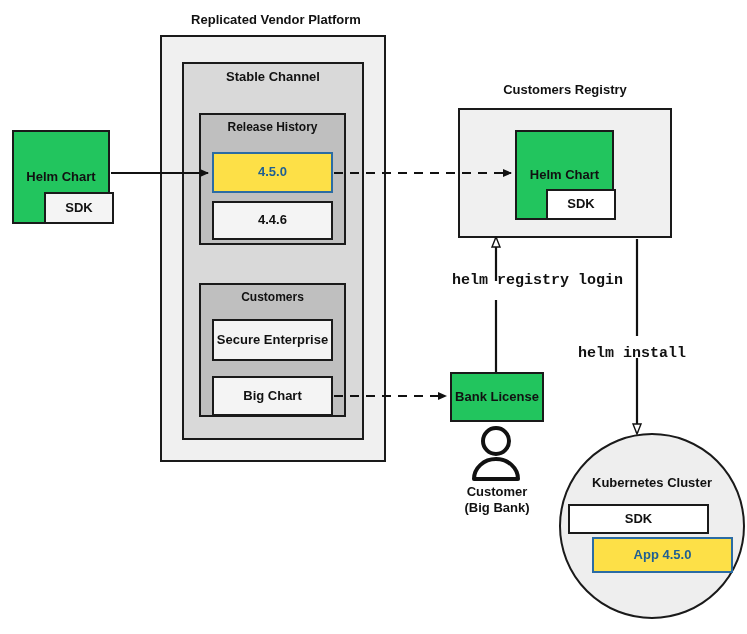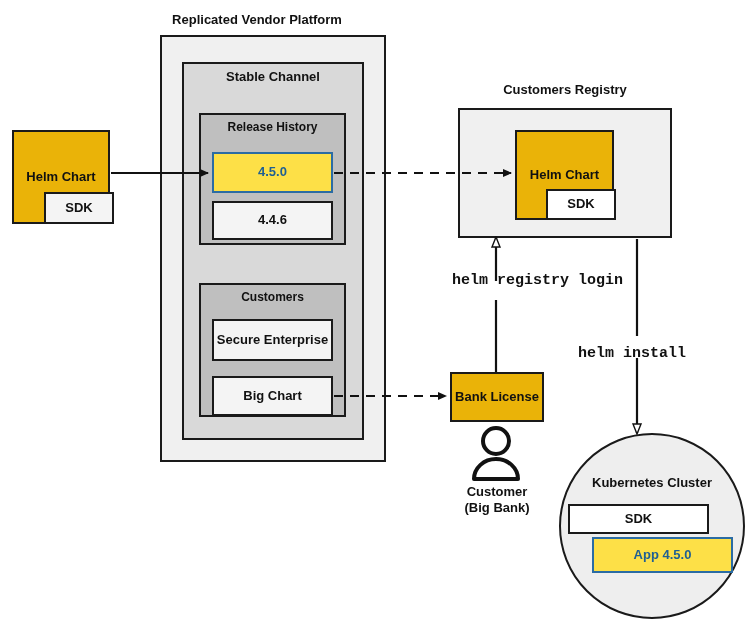--- a/index.html
+++ b/index.html
@@ -41,21 +41,21 @@
   }
   .titled {
     align-items: flex-start;
     justify-content: center;
     padding-top: 6px;
   }
   
   .fill-plat   { background: #f0f0f0; }
   .fill-chan   { background: #d9d9d9; }
   .fill-group  { background: #bfbfbf; }
-  .fill-gray   { background: #eab308; justify-content: center; }
+  .fill-gray   { background: #22c55e; justify-content: center; }
   .fill-white  { background: #f4f4f4; }
   .fill-pure   { background: #ffffff; }
   .fill-blue   { background: #fde047; border-color: #2b6ca3; color: #1f5f93; }
   .fill-circle { background: #eeeeee; }
 
   .circle {
     position: absolute;
     box-sizing: border-box;
     border: 2px solid #1a1a1a;
     border-radius: 50%;
@@ -81,21 +81,21 @@
     text-align: center;
     white-space: nowrap;
     line-height: 1.2;
   }
 </style>
 </head>
 <body>
 
 <div id="stage">
 
-  <div class="lbl-top" style="left:144px; top:12px; width:226px; font-size:13px;">Replicated Vendor Platform</div>
+  <div class="lbl-top" style="left:163px; top:12px; width:226px; font-size:13px;">Replicated Vendor Platform</div>
 
   <div class="lbl-top" style="left:458px; top:82px; width:214px; font-size:13px;">Customers Registry</div>
 
   <div class="box fill-gray" style="left:12px; top:130px; width:98px; height:94px; font-size:13px;">
     <span>Helm Chart</span>
   </div>
   <div class="box fill-white" style="left:44px; top:192px; width:70px; height:32px; font-size:13px;">
     <span>SDK</span>
   </div>
 

